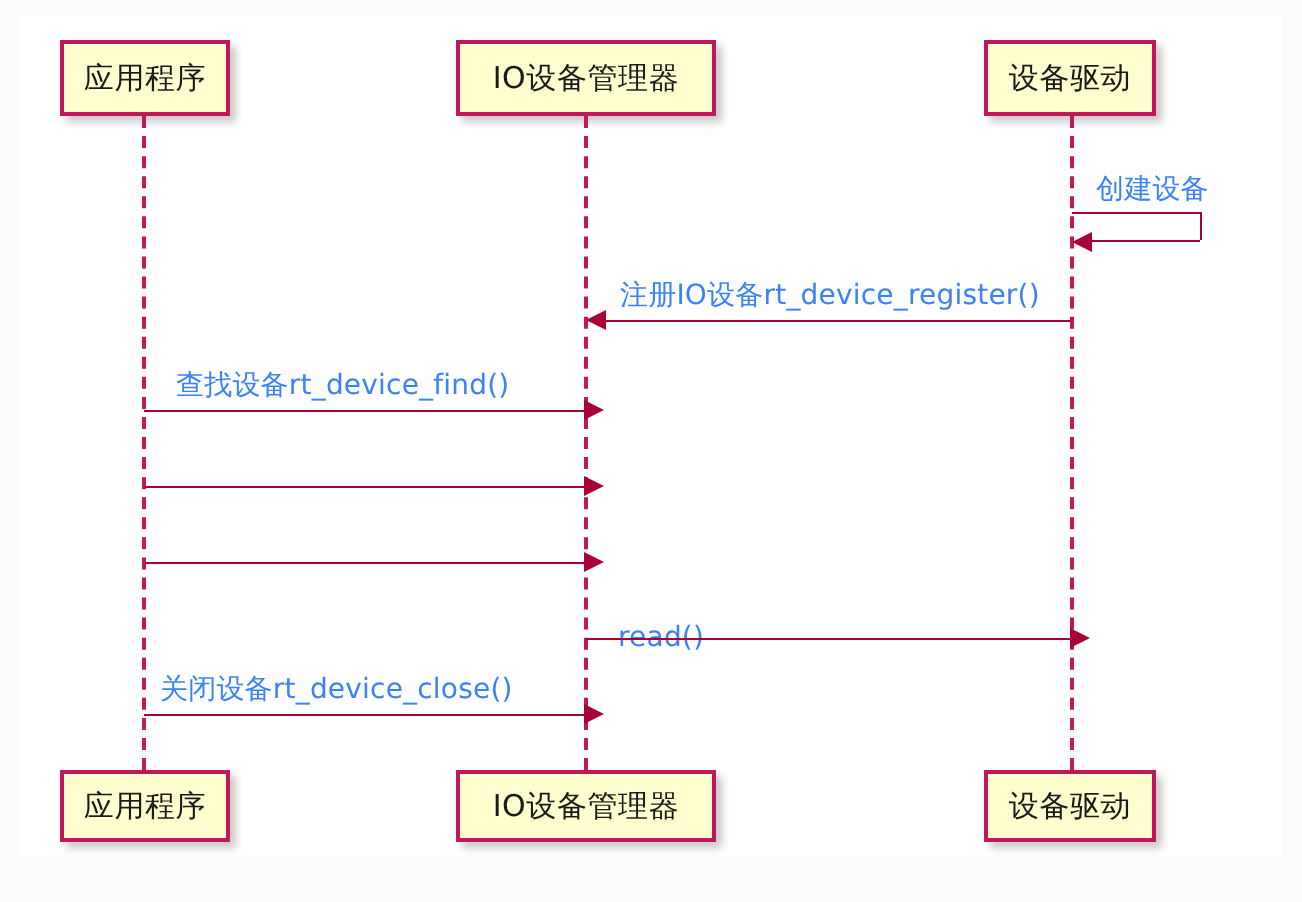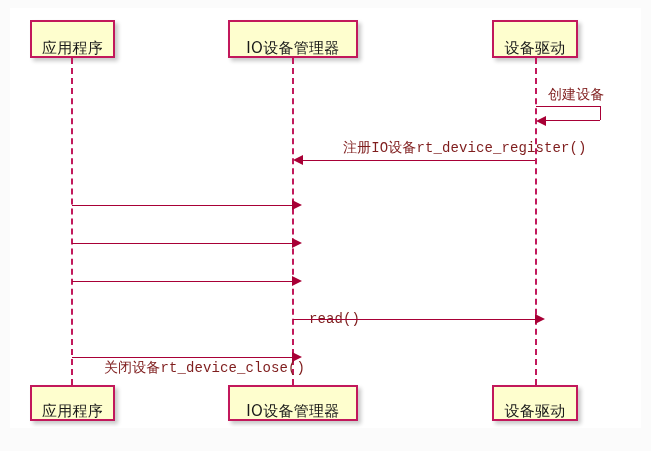--- a/index.html
+++ b/index.html
@@ -34,21 +34,21 @@
   }
 
   
   .participant {
     position: absolute;
     box-sizing: border-box;
     background: #FEFECE;
     border: 2px solid #C2185B;
     box-shadow: 3px 3px 4px rgba(0,0,0,0.22);
     display: flex;
-    align-items: flex-end;
+    align-items: center;
     justify-content: center;
     color: #1a1a1a;
     font-size: 15px;
     line-height: 1;
     letter-spacing: 0.3px;
     white-space: nowrap;
   }
 
   
   .lifeline {
@@ -74,25 +74,24 @@
     border-left: 10px solid #A80036;
   }
   .arrow-left {
     border-top: 5px solid transparent;
     border-bottom: 5px solid transparent;
     border-right: 10px solid #A80036;
   }
   .msg-label {
     position: absolute;
     font-size: 14px;
-    color: #7f1d1d;
+    color: #3b82f6;
     white-space: nowrap;
     line-height: 1;
     letter-spacing: 0.1px;
-    font-family: Liberation Mono, monospace;
   }
 
   
   .self-top, .self-bottom {
     position: absolute;
     height: 0;
     border-top: 1.6px solid #A80036;
   }
   .self-side {
     position: absolute;
@@ -127,26 +126,27 @@
     <div class="msg-label" style="left:538px; top:80px;">创建设备</div>
 
     <div class="self-top" style="left:526px; top:98px; width:64px;"></div>
 
     <div class="self-side" style="left:590px; top:98px; height:14px;"></div>
 
     <div class="self-bottom" style="left:536px; top:112px; width:54px;"></div>
 
     <div class="arrow-left" style="left:526px; top:108px;"></div>
 
-    <div class="msg-label" style="left:300px; top:133px;margin-left:33px;">注册IO设备rt_device_register()</div>
+    <div class="msg-label" style="left:300px; top:133px;">注册IO设备rt_device_register()</div>
 
     <div class="msg-line" style="left:293px; top:152px; width:232px;"></div>
 
     <div class="arrow-left" style="left:283px; top:147px;"></div>
 
+    <div class="msg-label" style="left:78px; top:178px;">查找设备rt_device_find()</div>
 
     <div class="msg-line" style="left:62px; top:197px; width:220px;"></div>
 
     <div class="arrow-right" style="left:282px; top:192px;"></div>
 
 
     <div class="msg-line" style="left:62px; top:235px; width:220px;"></div>
 
     <div class="arrow-right" style="left:282px; top:230px;"></div>
 
@@ -154,21 +154,21 @@
     <div class="msg-line" style="left:62px; top:273px; width:220px;"></div>
 
     <div class="arrow-right" style="left:282px; top:268px;"></div>
 
     <div class="msg-label" style="left:299px; top:304px;">read()</div>
 
     <div class="msg-line" style="left:283px; top:311px; width:242px;"></div>
 
     <div class="arrow-right" style="left:525px; top:306px;"></div>
 
-    <div class="msg-label" style="left:94px; top:330px;margin-top:23px;">关闭设备rt_device_close()</div>
+    <div class="msg-label" style="left:70px; top:330px;">关闭设备rt_device_close()</div>
 
     <div class="msg-line" style="left:62px; top:349px; width:220px;"></div>
 
     <div class="arrow-right" style="left:282px; top:344px;"></div>
 
     <div class="participant" style="left:20px; top:377px; width:85px; height:36px;">
       <span>应用程序</span>
     </div>
 
     <div class="participant" style="left:218px; top:377px; width:130px; height:36px;">

